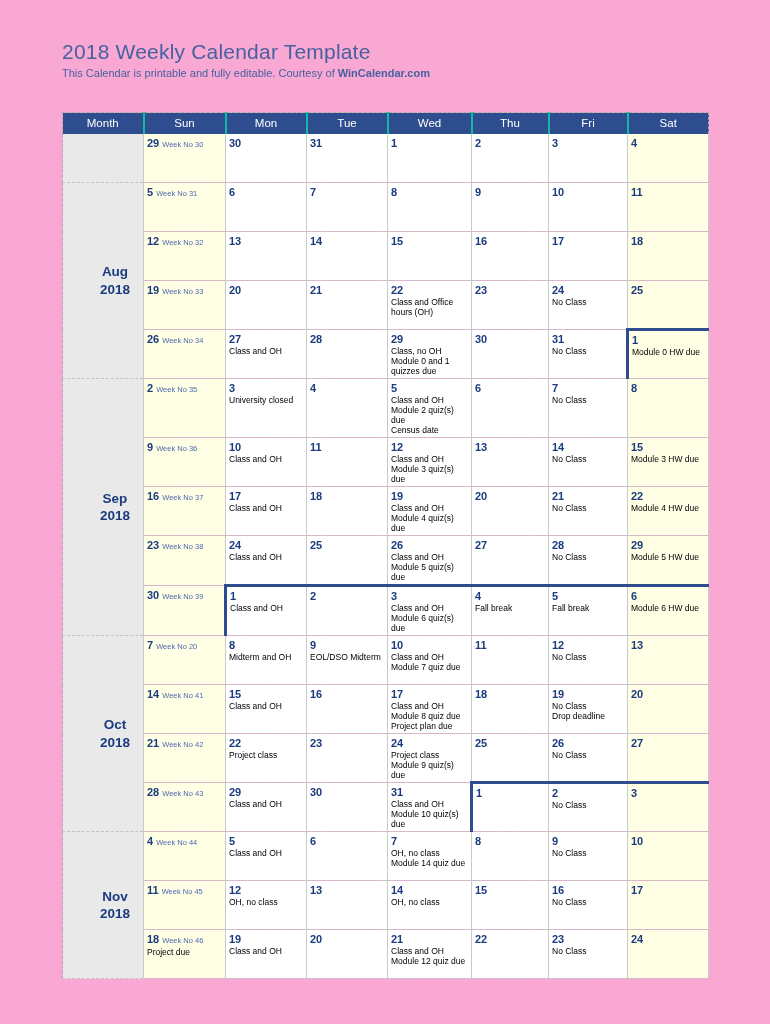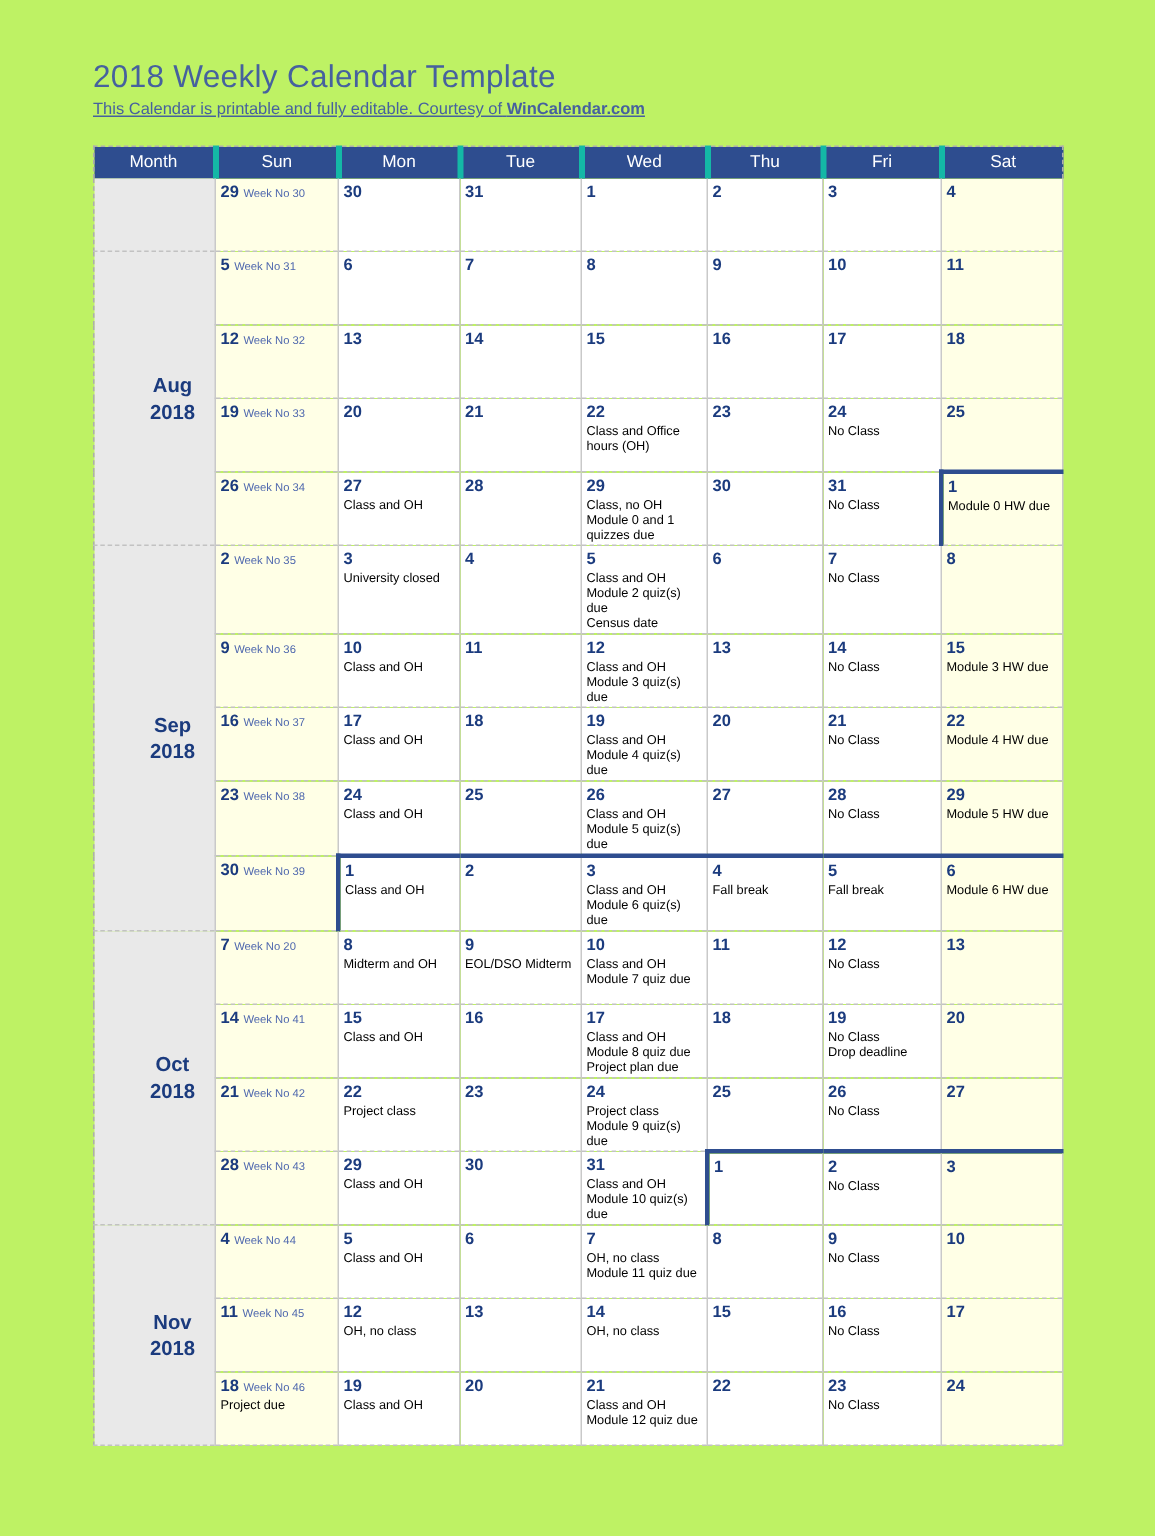--- a/index.html
+++ b/index.html
@@ -8,29 +8,29 @@
     --day-number:#1B3B7E;
     --week-no:#4F68AE;
     --weekend-bg:#FFFFE6;
     --month-bg:#E9E9E9;
     --title-color:#46619E;
     --thin-v:#C9C9C9;
     --thin-h:#C2C2C2;
   }
   *{box-sizing:border-box;}
   body{margin:0;background:#ffffff;font-family:"Liberation Sans",sans-serif;}
-  .page{position:relative;width:770px;height:1024px;background:#bef264;overflow:hidden;}
+  .page{position:relative;width:770px;height:1024px;background:#f9a8d4;overflow:hidden;}
   .header-block{position:absolute;left:62px;top:40px;width:646px;}
   .page-title{margin:0;font-size:21px;font-weight:400;color:var(--title-color);letter-spacing:0.2px;}
-  .page-subtitle{margin:3px 0 0 0;font-size:11px;color:var(--title-color);text-decoration:underline;}
+  .page-subtitle{margin:3px 0 0 0;font-size:11px;color:var(--title-color);}
   .page-subtitle b{font-weight:700;}
-  table.cal-table{position:absolute;left:62px;top:97px;width:646px;border-collapse:collapse;table-layout:fixed;}
+  table.cal-table{position:absolute;left:62px;top:112px;width:646px;border-collapse:collapse;table-layout:fixed;}
   thead th{
     background:var(--header-bg);color:#ffffff;font-weight:400;font-size:11.5px;
-    height:21px;padding:0;border-left:4px solid #14b8a6;border-top:1px dashed #ADADAD;
+    height:21px;padding:0;border-left:2px solid #14b8a6;border-top:1px dashed #ADADAD;
   }
   thead th:first-child{border-left:1px dashed #ADADAD;}
   thead th:last-child{border-right:1px dashed #ADADAD;}
   td.day-cell{
     background:#ffffff;vertical-align:top;text-align:left;
     padding:1px 2px 2px 3px;height:49px;overflow:hidden;
     border-right:1px solid var(--thin-v);
     border-bottom:1px dashed var(--thin-h);
   }
   td.weekend{background:var(--weekend-bg);}
@@ -486,21 +486,21 @@
           <td class="day-cell ">
             <div class="cell-head"><span class="day-num">5</span></div>
             <div class="event">Class and OH</div>
           </td>
           <td class="day-cell ">
             <div class="cell-head"><span class="day-num">6</span></div>
           </td>
           <td class="day-cell ">
             <div class="cell-head"><span class="day-num">7</span></div>
             <div class="event">OH, no class</div>
-            <div class="event">Module 11 quiz due</div>
+            <div class="event">Module 14 quiz due</div>
           </td>
           <td class="day-cell ">
             <div class="cell-head"><span class="day-num">8</span></div>
           </td>
           <td class="day-cell ">
             <div class="cell-head"><span class="day-num">9</span></div>
             <div class="event">No Class</div>
           </td>
           <td class="day-cell weekend br ">
             <div class="cell-head"><span class="day-num">10</span></div>

